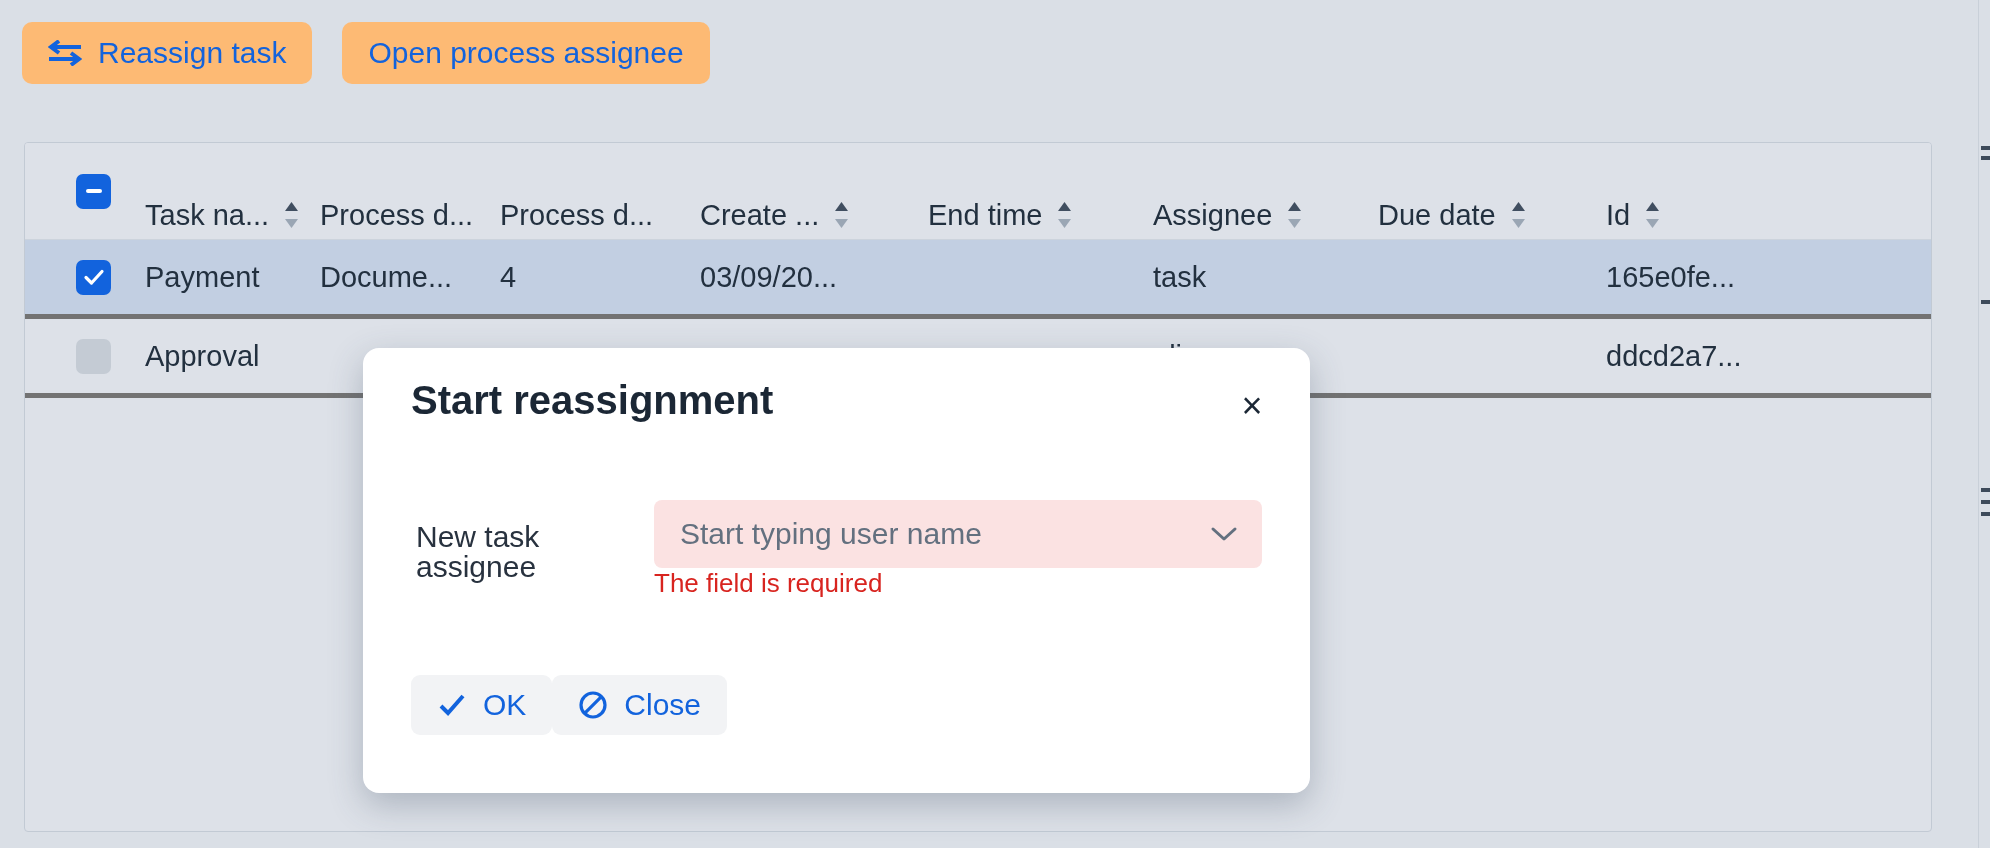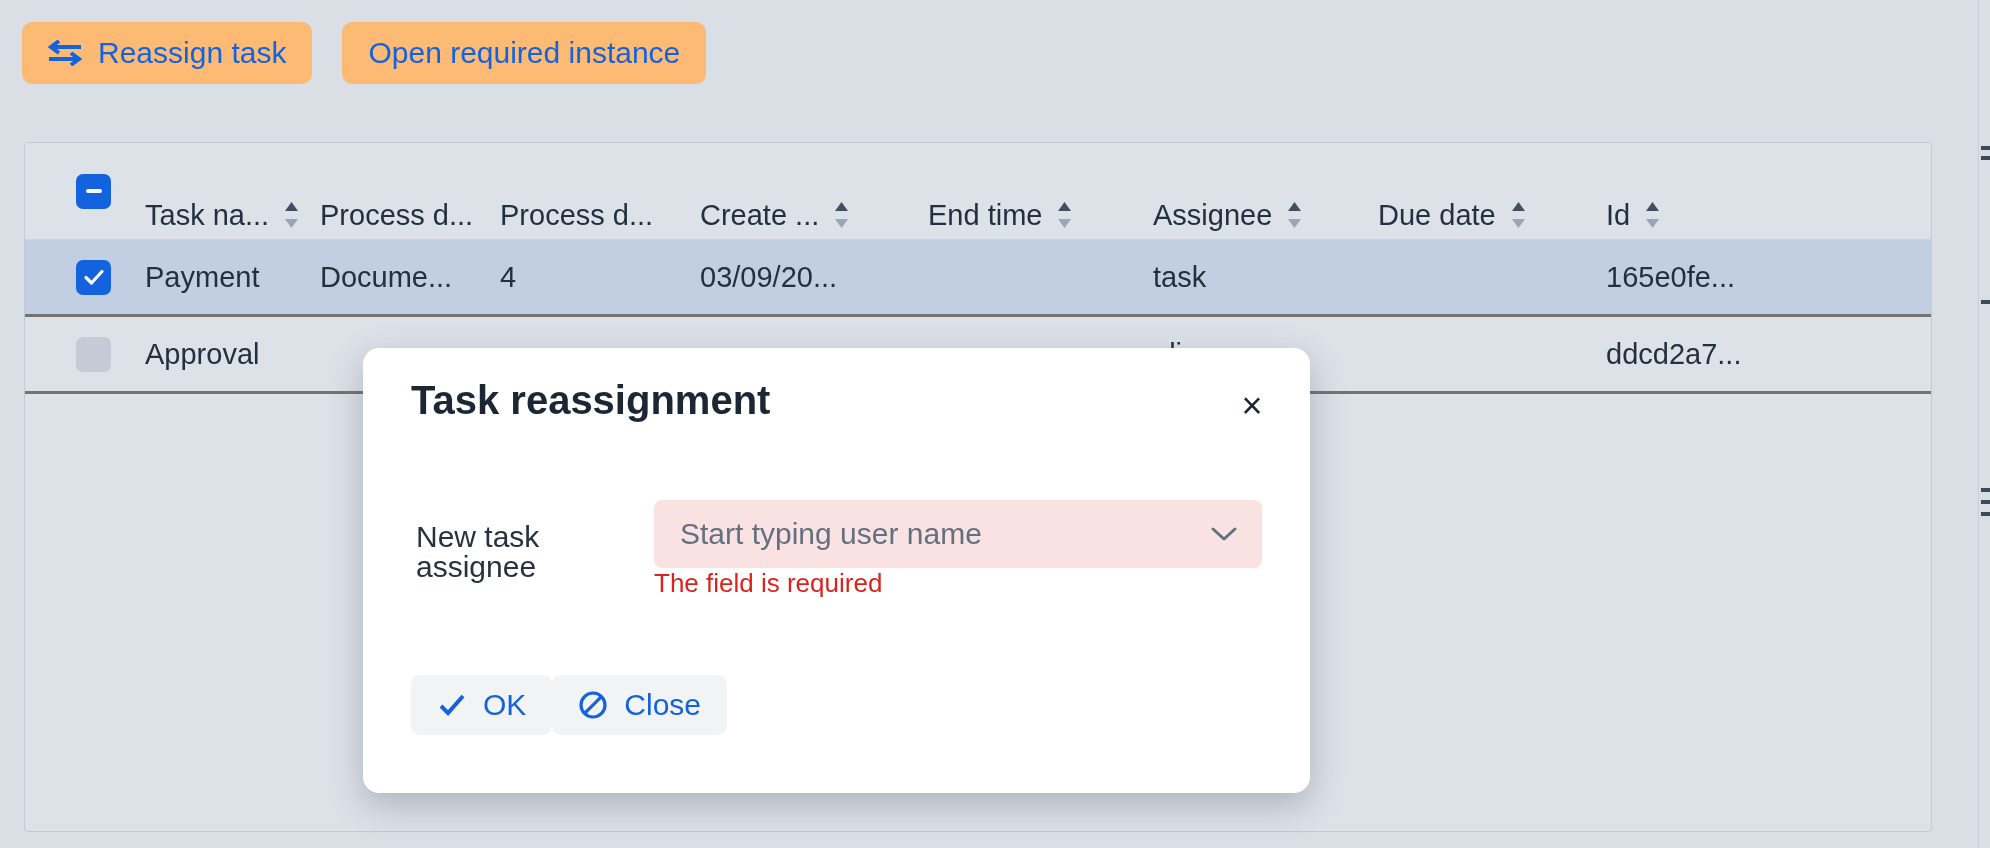--- a/index.html
+++ b/index.html
@@ -93,21 +93,21 @@
     padding-left: 0;
     white-space: nowrap;
     margin-top: 48px;
   }
   .sort-icon { display: block; width: 17px; height: 30px; flex: none; }
 
   .tbl tbody td {
     height: 74px;
     padding: 0;
     vertical-align: middle;
-    border-bottom: 3px solid #737373;
+    border-bottom: 5px solid #737373;
     white-space: nowrap;
     overflow: hidden;
   }
   tr.row-selected td { background: #c2cfe2; }
   tr.row-plain td    { background: #dde1e8; }
 
   
   .cell-check { display: flex; align-items: center; justify-content: flex-start; padding-left: 51px; }
 
   .cb {
@@ -259,21 +259,21 @@
         <path d="M33 7 H6" stroke="#1263dd" stroke-width="4"></path>
         <path d="M11 1 L3 7 L11 13" stroke="#1263dd" stroke-width="4" fill="none" stroke-linejoin="miter"></path>
         <path d="M1 19 H28" stroke="#1263dd" stroke-width="4"></path>
         <path d="M23 13 L31 19 L23 25" stroke="#1263dd" stroke-width="4" fill="none" stroke-linejoin="miter"></path>
       </svg>
     </span>
     <span class="lbl">Reassign task</span>
   </button>
 
   <button class="tool-btn">
-    <span class="lbl">Open required instance</span>
+    <span class="lbl">Open process assignee</span>
   </button>
 </div>
 
 <div id="table-panel">
   <table class="tbl">
     <colgroup>
       <col class="c-check">
         <col class="c-task">
         <col class="c-pd1">
         <col class="c-pd2">
@@ -417,21 +417,21 @@
   <span class="sliver-mark" style="top:300px"></span>
   <span class="sliver-mark" style="top:488px"></span>
   <span class="sliver-mark" style="top:500px"></span>
   <span class="sliver-mark" style="top:512px"></span>
 </div>
 
 <div id="modal-backdrop">
   <div id="modal">
 
     <div id="modal-header">
-      <div id="modal-title">Task reassignment</div>
+      <div id="modal-title">Start reassignment</div>
       <button id="modal-close">×</button>
     </div>
 
     <div id="modal-body">
       <div id="field-label">New task assignee</div>
       <div id="field-wrap">
         <div id="assignee-select">
           <span id="assignee-placeholder">Start typing user name</span>
           <span>
             <svg class="chev" viewBox="0 0 28 18">

